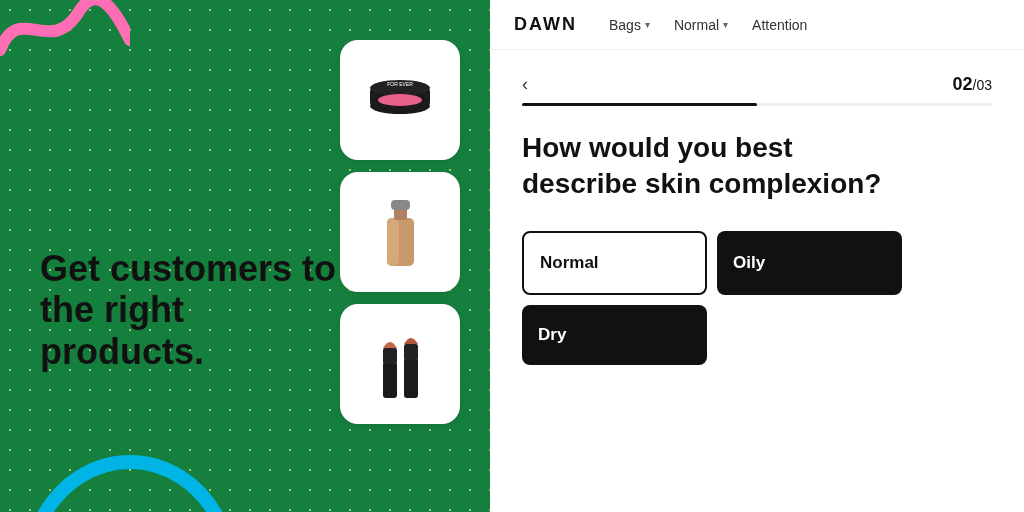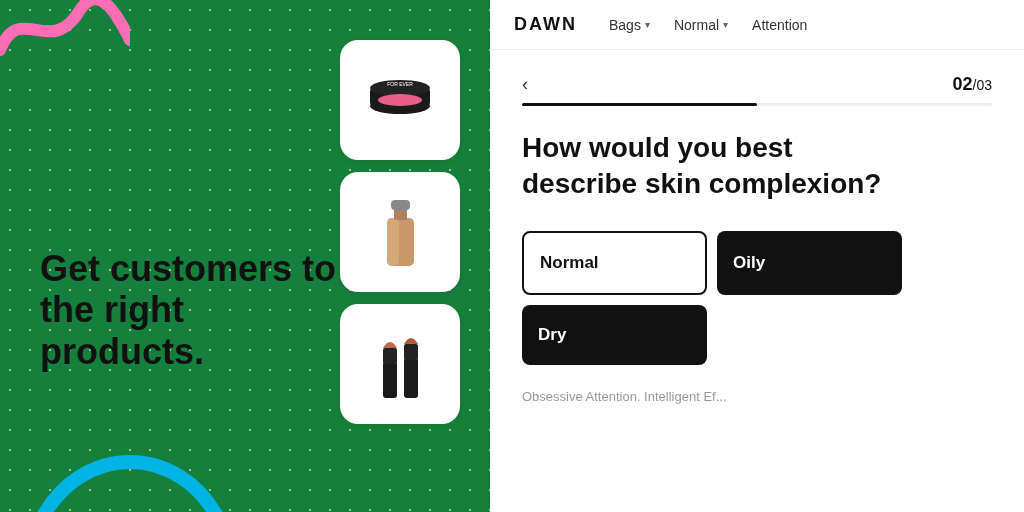--- a/index.html
+++ b/index.html
@@ -300,16 +300,15 @@
     </div>
 
     <div class="quiz-question">How would you best describe skin complexion?</div>
 
     <div class="options-grid">
       <button class="option-btn selected">Normal</button>
       <button class="option-btn">Oily</button>
       <button class="option-btn">Dry</button>
     </div>
 
-    <div class="quiz-footer-text">Obsessive Attention. Intelligent Ef...</div>
 
   </div>
 </div>
 
 </body></html>

